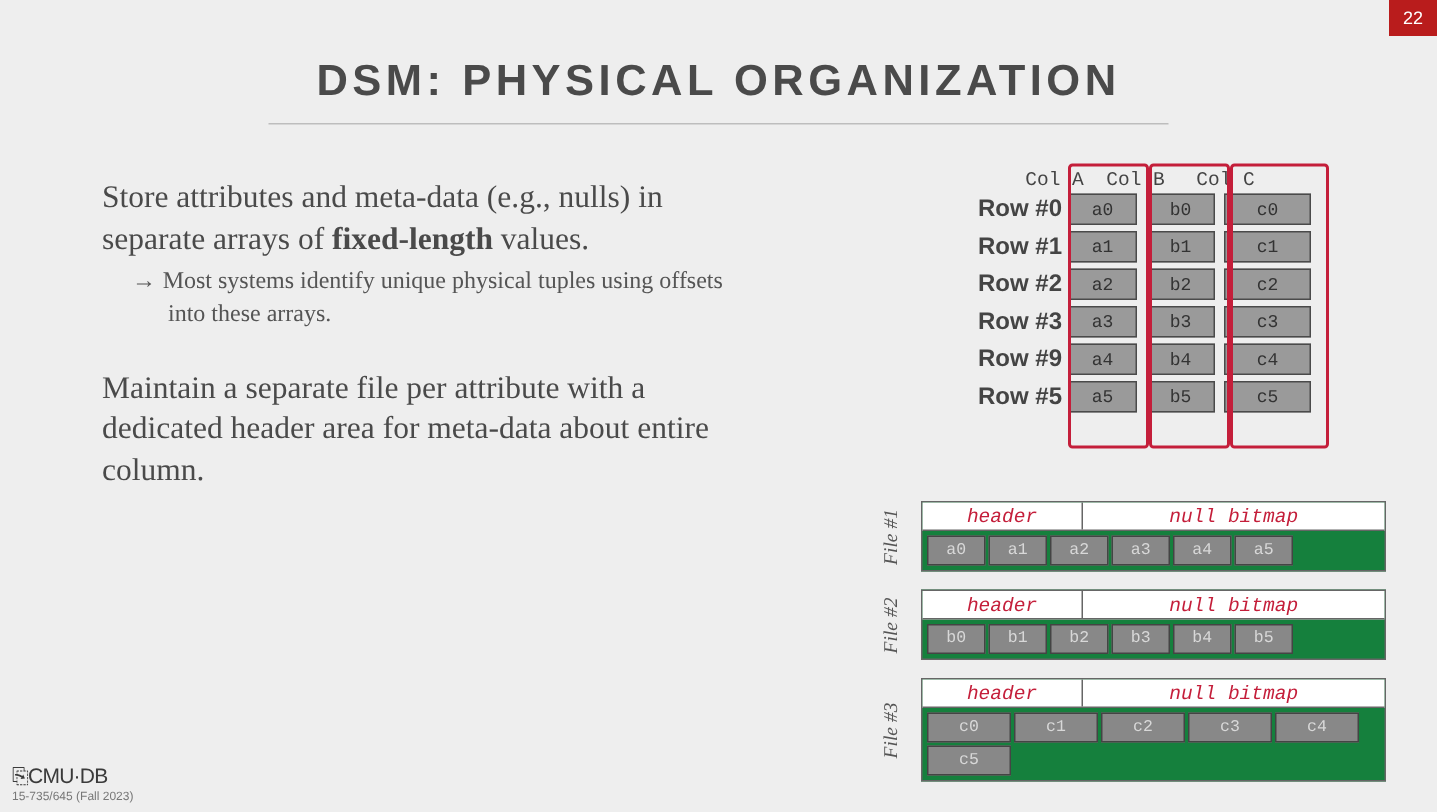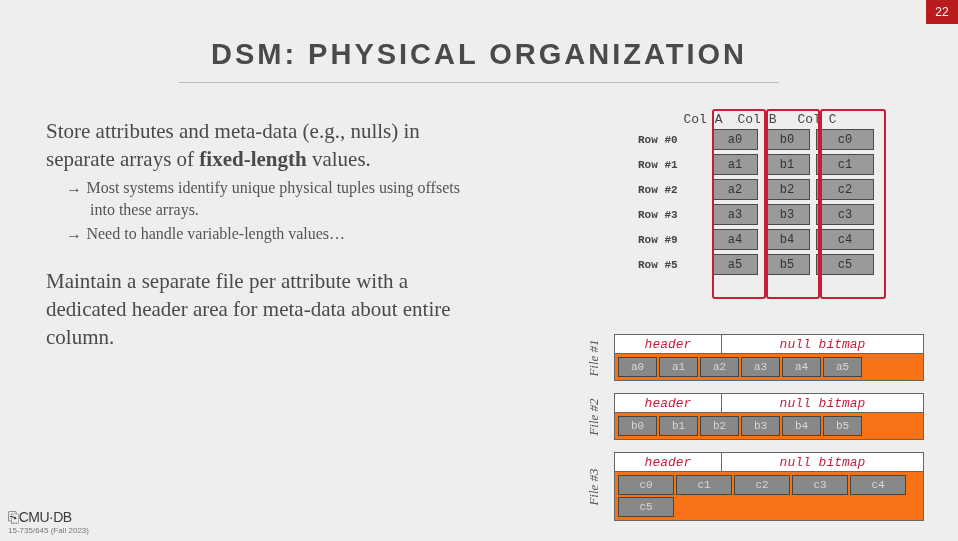--- a/index.html
+++ b/index.html
@@ -35,21 +35,21 @@
   }
   .title-underline {
     position: absolute;
     top: 82px;
     left: 50%; transform: translateX(-50%);
     width: 600px;
     border-bottom: 1px solid #bdbdbd;
   }
   .body-left {
     position: absolute;
-    left: 46px; top: 118px;
+    left: 68px; top: 118px;
     width: 440px;
   }
   .para {
     font-size: 21px;
     line-height: 1.32;
     color: #4a4a4a;
     margin: 0 0 4px 0;
     font-family: Georgia, serif;
   }
   .para b { font-weight: 700; }
@@ -72,23 +72,23 @@
   }
   .colhdr-row { display: flex; gap: 6px; margin-left: 41px; }
   .colhdr {
     font-family: "Lucida Console", "Courier New", monospace;
     font-size: 13px;
     width: 48px; text-align: center;
     color: #444;
   }
   .data-row { display: flex; align-items: center; height: 25px; margin-top: 0; }
   .row-lbl {
-    width: 70px; text-align: left;
-    font-family: Liberation Mono, monospace;
-    font-size: 11px; font-weight: bold;
+    width: 70px; text-align: right;
+    font-family: Liberation Sans, sans-serif;
+    font-size: 16px; font-weight: bold;
     color: #444;
     padding-right: 4px;
   }
   .col-wrap { display: flex; gap: 6px; }
   .cell {
     width: 44px; height: 19px;
     background: #9a9a9a;
     border: 1px solid #4a4a4a;
     font-family: "Lucida Console", "Courier New", monospace;
     font-size: 12px;
@@ -123,21 +123,21 @@
     font-size: 13px;
     color: #555;
     width: 40px;
     text-align: center;
     align-self: center;
     margin-left: -14px;
   }
   .file-body {
     width: 308px;
     border: 1px solid #666;
-    background: #f97316;
+    background: #15803d;
   }
   .file-hdr {
     display: flex;
     border-bottom: 1px solid #666;
     background: #fff;
     height: 18px;
   }
   .file-hdr > div {
     font-family: "Lucida Console", "Courier New", monospace;
     font-style: italic;
@@ -187,21 +187,20 @@
 <div class="page-number-box">22</div>
 
 <div class="title">DSM: PHYSICAL ORGANIZATION</div>
 <div class="title-underline"></div>
 
 <div class="body-left">
   <p class="para">
     <span>Store attributes and meta-data (e.g., nulls) in separate arrays of </span><b>fixed-length</b><span> values.</span>
   </p>
   <p class="bullet"><span class="arrow">→ </span><span>Most systems identify unique physical tuples using offsets into these arrays.</span></p>
-  <p class="bullet"><span class="arrow">→ </span><span>Need to handle variable-length values…</span></p>
   <p class="para para2">Maintain a separate file per attribute with a dedicated header area for meta-data about entire column.</p>
 </div>
 
 <div class="logical">
   <div class="colhdr-row">
     <div class="colhdr">Col A</div>
     <div class="colhdr">Col B</div>
     <div class="colhdr" style="width:60px">Col C</div>
   </div>
 

